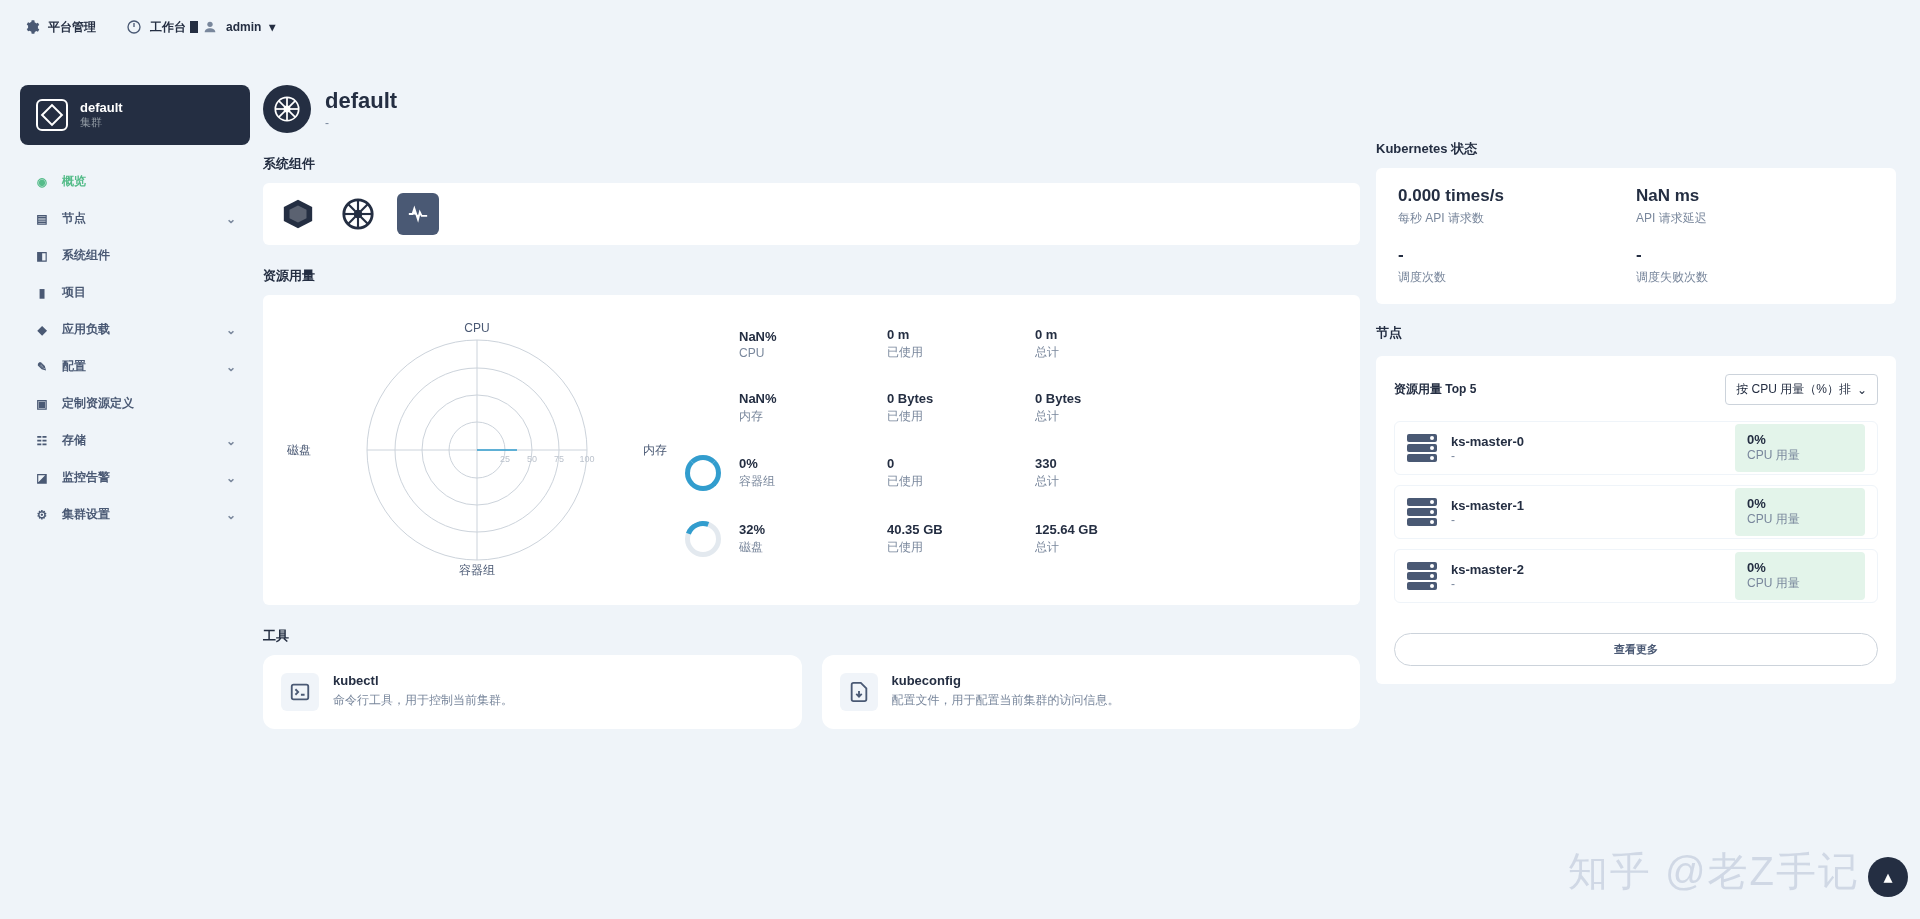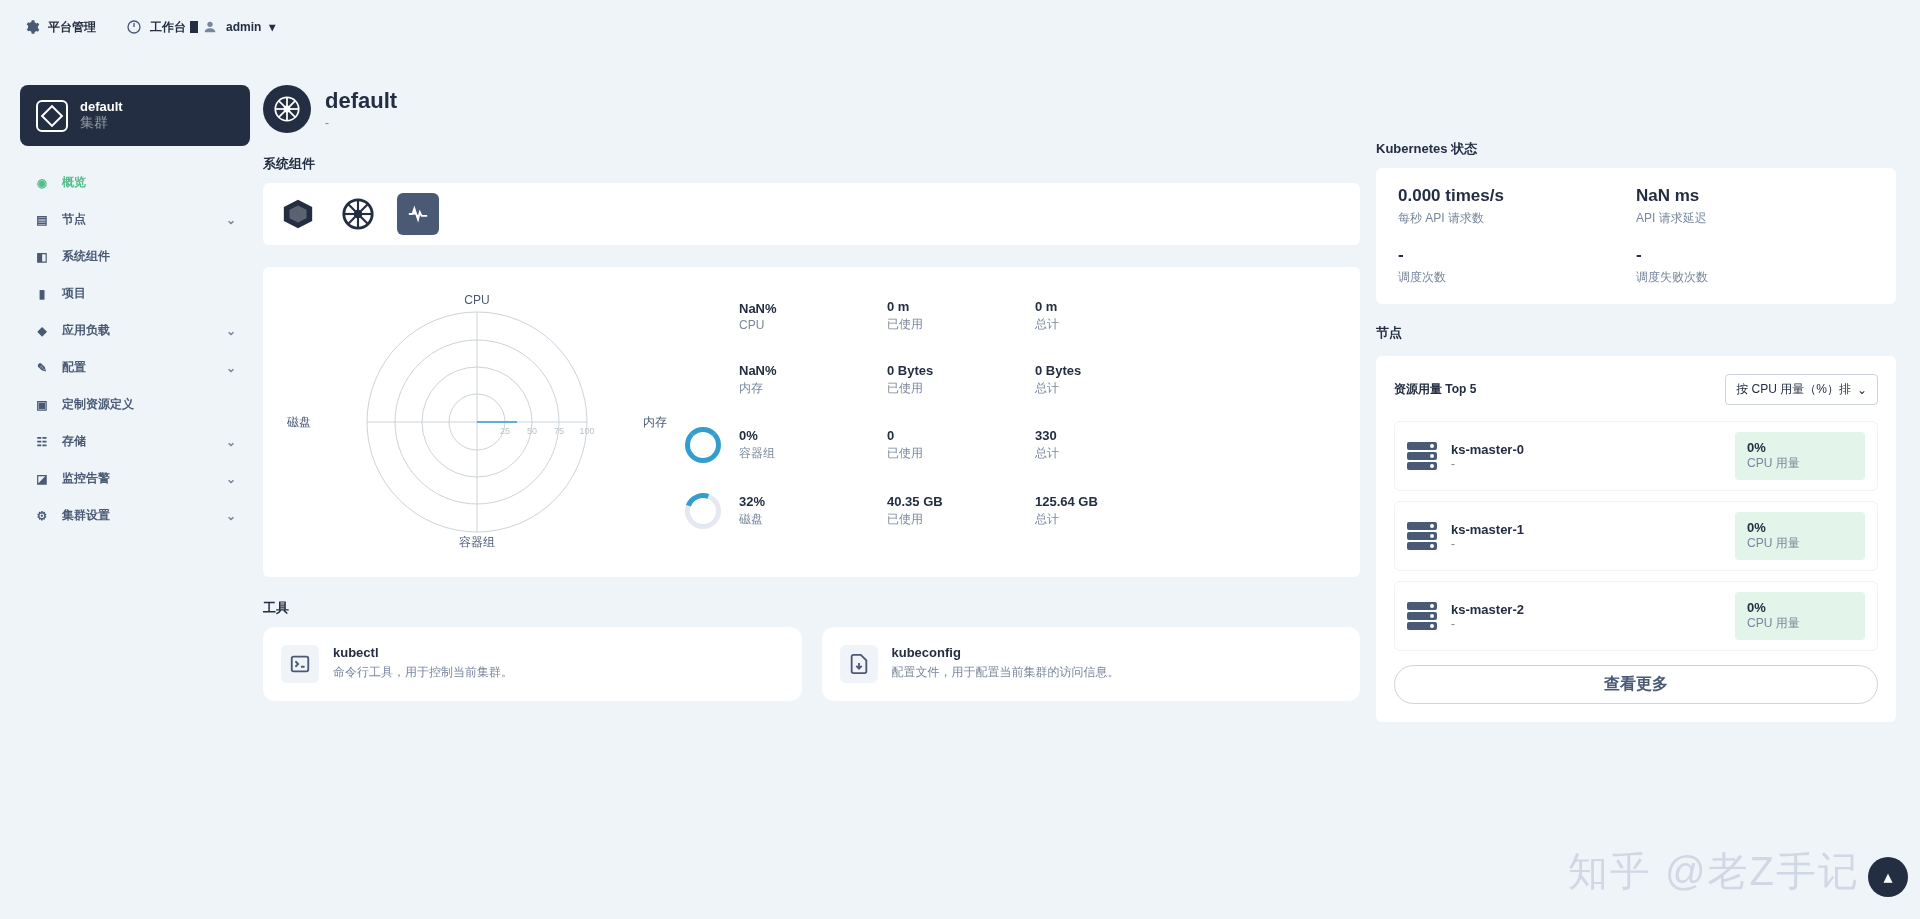--- a/index.html
+++ b/index.html
@@ -15,21 +15,21 @@
 .logo-mark::after { content: ''; position: absolute; inset: 4px; background: #fff; clip-path: polygon(50% 0, 100% 25%, 100% 75%, 50% 100%, 0 75%, 0 25%); background: rgba(255,255,255,0.3); }
 .topbar-right { display: flex; align-items: center; }
 .user { display: flex; align-items: center; gap: 8px; font-weight: 600; }
 
 
 .sidebar { position: absolute; left: 20px; top: 85px; width: 230px; }
 .cluster-card { background: #242e42; border-radius: 8px; padding: 14px 16px; display: flex; align-items: center; gap: 12px; margin-bottom: 18px; }
 .cluster-icon { width: 32px; height: 32px; border: 2px solid #fff; border-radius: 6px; display: flex; align-items: center; justify-content: center; }
 .cluster-hex { width: 16px; height: 16px; border: 2px solid #fff; transform: rotate(45deg); }
 .cluster-name { color: #fff; font-weight: 700; font-size: 13px; }
-.cluster-sub { color: #919aa3; font-size: 14px; }
+.cluster-sub { color: #919aa3; font-size: 11px; }
 
 .nav-item { display: flex; align-items: center; padding: 10px 14px; gap: 12px; font-size: 12px; font-weight: 600; color: #4a5974; cursor: pointer; border-radius: 4px; }
 .nav-item.active { color: #55bc8a; }
 .nav-item .chev { margin-left: auto; color: #79879c; }
 .nav-icon { width: 16px; height: 16px; display: inline-flex; align-items: center; justify-content: center; color: #4a5974; }
 .nav-item.active .nav-icon { color: #55bc8a; }
 
 
 .main { position: absolute; left: 263px; top: 85px; right: 560px; }
 .page-header { display: flex; align-items: center; gap: 14px; margin-bottom: 22px; }
@@ -76,30 +76,30 @@
 
 .right-col { position: absolute; right: 24px; top: 142px; width: 520px; }
 .k8s-status { background: #fff; border-radius: 6px; padding: 18px 22px; display: grid; grid-template-columns: 1fr 1fr; row-gap: 18px; }
 .stat-val { font-weight: 700; font-size: 17px; }
 .stat-lbl { color: #79879c; font-size: 12px; margin-top: 4px; }
 
 .top5-card { background: #fff; border-radius: 6px; padding: 18px; margin-top: 14px; }
 .top5-head { display: flex; align-items: center; justify-content: space-between; margin-bottom: 16px; }
 .top5-title { font-weight: 600; }
 .sort-btn { border: 1px solid #ccd3db; border-radius: 4px; padding: 6px 10px; background: #fff; font-size: 12px; display: flex; align-items: center; gap: 6px; cursor: pointer; }
-.node-row { display: flex; align-items: center; padding: 10px 12px; gap: 14px; border-radius: 6px; border: 1px solid #eff4f9; margin-bottom: 10px; }
+.node-row { display: flex; align-items: center; padding: 2px 12px; gap: 14px; border-radius: 6px; border: 1px solid #eff4f9; margin-bottom: 10px; }
 .node-row-bar { margin-left: auto; width: 130px; background: #e3f4ea; padding: 8px 12px; border-radius: 4px; }
 .node-pct { font-weight: 700; font-size: 13px; }
 .node-lbl { color: #79879c; font-size: 12px; }
 .node-name { font-weight: 700; font-size: 13px; }
 .node-sub { color: #79879c; font-size: 12px; }
 .server-icon { width: 30px; height: 28px; display: flex; flex-direction: column; gap: 2px; }
 .server-icon div { height: 8px; background: #4a5974; border-radius: 2px; position: relative; }
 .server-icon div::after { content: ''; position: absolute; right: 3px; top: 2px; width: 4px; height: 4px; background: #fff; border-radius: 50%; }
-.view-more-btn { width: 100%; border: 1px solid #ccd3db; background: #fff; border-radius: 20px; padding: 8px; font-size: 16px; font-weight: 600; color: #4a5974; cursor: pointer; margin-top: 4px; }
+.view-more-btn { width: 100%; border: 1px solid #ccd3db; background: #fff; border-radius: 20px; padding: 8px; font-size: 11px; font-weight: 600; color: #4a5974; cursor: pointer; margin-top: 20px; }
 
 .watermark { position: absolute; bottom: 20px; right: 60px; font-size: 40px; color: rgba(100,120,160,0.22); font-weight: 500; letter-spacing: 2px; pointer-events: none; }
 .fab { position: absolute; bottom: 22px; right: 12px; width: 40px; height: 40px; border-radius: 50%; background: #242e42; color: #fff; display: flex; align-items: center; justify-content: center; font-size: 18px; }
 
 svg { display: block; }
 </style>
 </head>
 <body>
 
 <div class="topbar">
@@ -240,20 +240,21 @@
           </g>
         </svg>
     </div>
     <div class="sys-icon highlight">
       <svg width="22" height="22" viewBox="0 0 24 24">
           <path d="M2 12 L6 12 L8 6 L12 18 L14 10 L16 14 L22 14" fill="none" stroke="#fff" stroke-width="2"></path>
         </svg>
     </div>
   </div>
 
+  <div class="section-title">资源用量</div>
   <div class="card resource-card" style="margin-bottom:22px">
     <div class="radar-wrap">
       <div class="radar-label top">CPU</div>
       <div class="radar-label right">内存</div>
       <div class="radar-label bottom">容器组</div>
       <div class="radar-label left">磁盘</div>
       <svg width="400" height="270" viewBox="0 0 400 270">
         <g transform="translate(200,135)">
           <circle r="110" fill="none" stroke="#ccd3db" stroke-width="1"></circle>
           <circle r="82" fill="none" stroke="#ccd3db" stroke-width="1"></circle>

